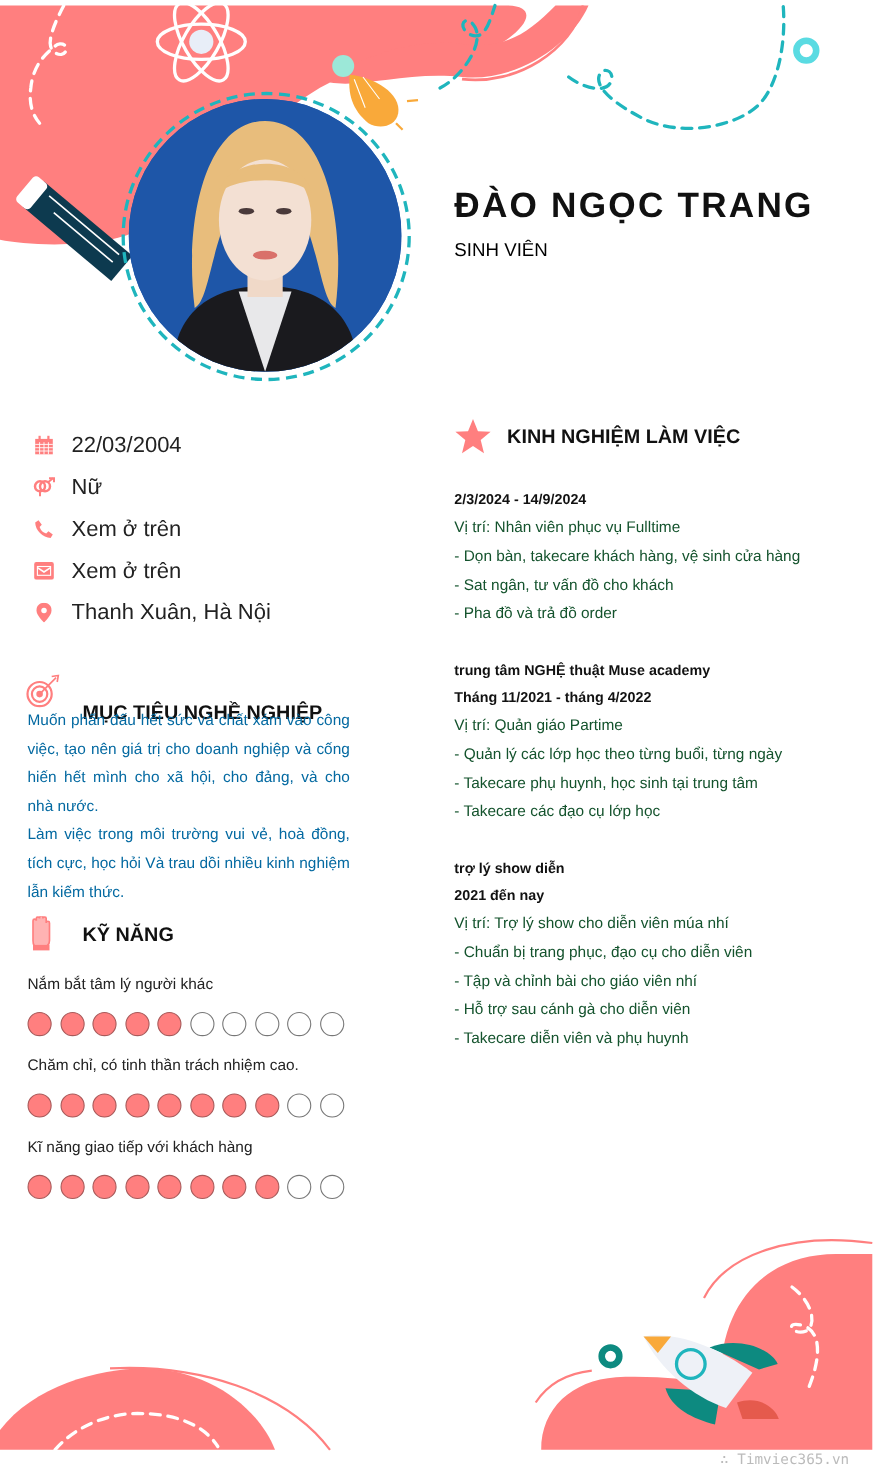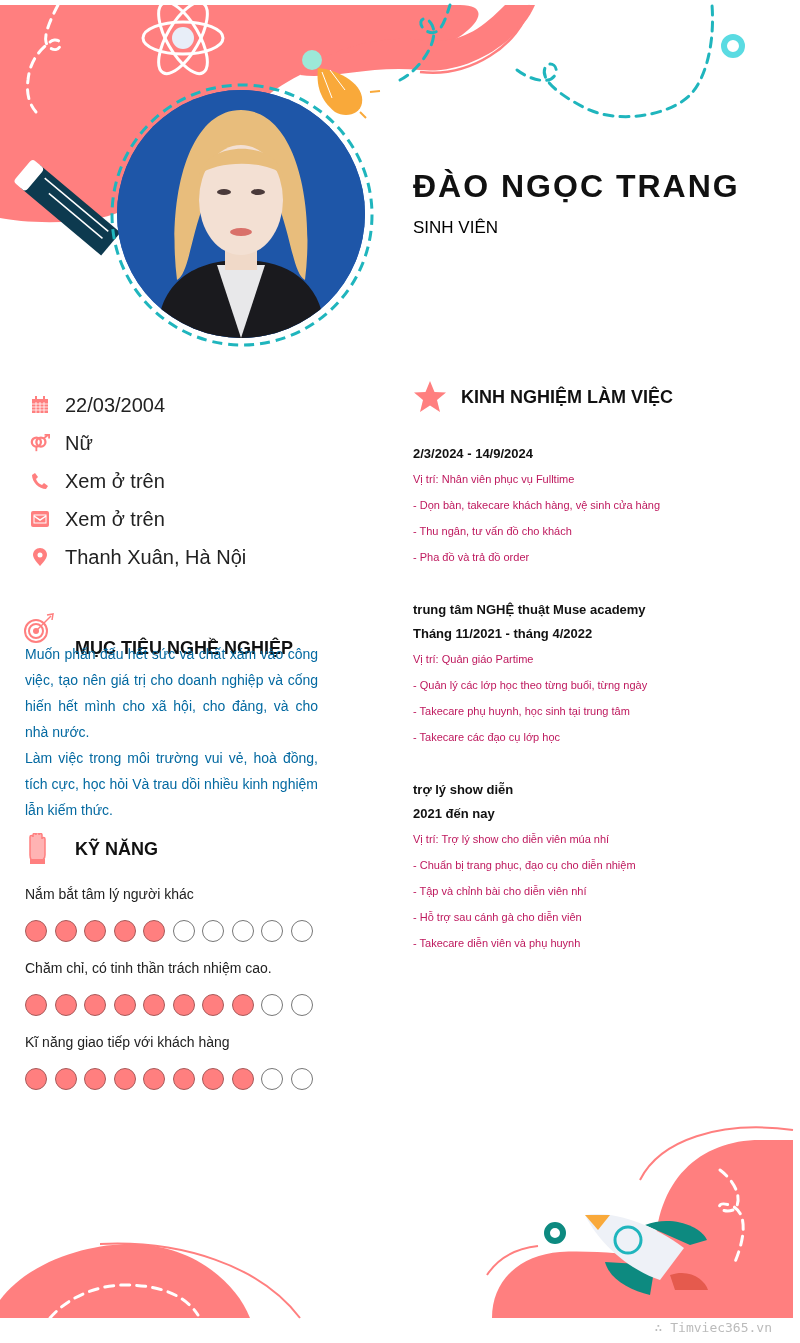--- a/index.html
+++ b/index.html
@@ -25,21 +25,21 @@
 
   .skills { position: absolute; left: 25px; top: 882px; width: 300px; }
   .skill { margin-bottom: 0; }
   .skill .sn { font-size: 14px; color: #222; height: 24px; line-height: 24px; }
   .skill .dots { display: flex; height: 50px; align-items: center; }
   .skill .dot { width: 22px; height: 22px; border-radius: 50%; margin-right: 7.5px; border: 1.5px solid #777; background: #fff; }
   .skill .dot.on { background: #ff7f7f; border-color: #a85a5a; }
 
   .exp { position: absolute; left: 413px; top: 442px; width: 360px; }
   .job { margin-bottom: 28px; }
-  .job .line { font-size: 11px; line-height: 26px; color: #be185d; white-space: nowrap; }
+  .job .line { font-size: 14px; line-height: 26px; color: #14532d; white-space: nowrap; }
   .job .company, .job .period { font-weight: bold; font-size: 13px; line-height: 24px; color: #111; }
 
   .watermark { position: absolute; right: 28px; top: 1320px; font-family: "DejaVu Sans Mono", monospace; font-size: 13px; color: #bbb; }
 </style>
 </head>
 <body>
 
 <svg class="deco" viewBox="0 0 800 1343" xmlns="http://www.w3.org/2000/svg">
 
   <path d="M0,5 L460,5 C500,5 470,40 420,55 C380,68 330,60 300,75 C270,90 250,110 215,140 C170,180 140,210 100,218 C60,225 20,222 0,218 Z" fill="#ff7f7f"></path>
@@ -255,35 +255,35 @@
         <polygon points="17,1 21.5,12 33,12.5 24,20 27,32 17,25.5 7,32 10,20 1,12.5 12.5,12" fill="#ff7f7f"></polygon>
       </svg>
   </span>
   <span class="ht" style="margin-left:14px;">KINH NGHIỆM LÀM VIỆC</span>
 </div>
 <div class="exp">
   <div class="job">
     <div class="period">2/3/2024 - 14/9/2024</div>
     <div class="line">Vị trí: Nhân viên phục vụ Fulltime</div>
     <div class="line">- Dọn bàn, takecare khách hàng, vệ sinh cửa hàng</div>
-    <div class="line">- Thu ngân, tư vấn đồ cho khách</div>
+    <div class="line">- Sat ngân, tư vấn đồ cho khách</div>
     <div class="line">- Pha đồ và trả đồ order</div>
   </div>
   <div class="job">
     <div class="company">trung tâm NGHỆ thuật Muse academy</div>
     <div class="period">Tháng 11/2021 - tháng 4/2022</div>
     <div class="line">Vị trí: Quản giáo Partime</div>
     <div class="line">- Quản lý các lớp học theo từng buổi, từng ngày</div>
     <div class="line">- Takecare phụ huynh, học sinh tại trung tâm</div>
     <div class="line">- Takecare các đạo cụ lớp học</div>
   </div>
   <div class="job">
     <div class="company">trợ lý show diễn</div>
     <div class="period">2021 đến nay</div>
     <div class="line">Vị trí: Trợ lý show cho diễn viên múa nhí</div>
-    <div class="line">- Chuẩn bị trang phục, đạo cụ cho diễn nhiệm</div>
-    <div class="line">- Tập và chỉnh bài cho diễn viên nhí</div>
+    <div class="line">- Chuẩn bị trang phục, đạo cụ cho diễn viên</div>
+    <div class="line">- Tập và chỉnh bài cho giáo viên nhí</div>
     <div class="line">- Hỗ trợ sau cánh gà cho diễn viên</div>
     <div class="line">- Takecare diễn viên và phụ huynh</div>
   </div>
 </div>
 
 <div class="watermark">∴ Timviec365.vn</div>
 
 </body></html>

